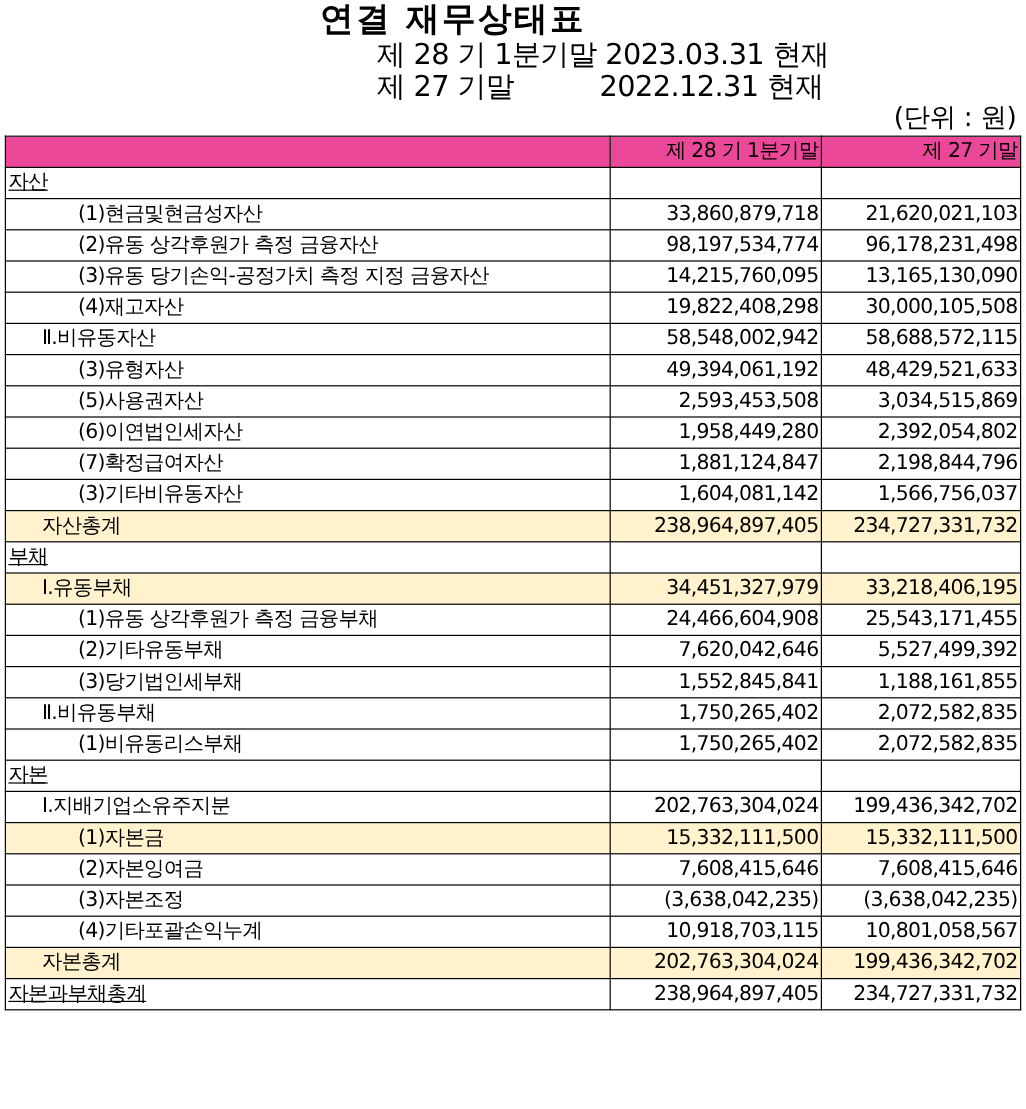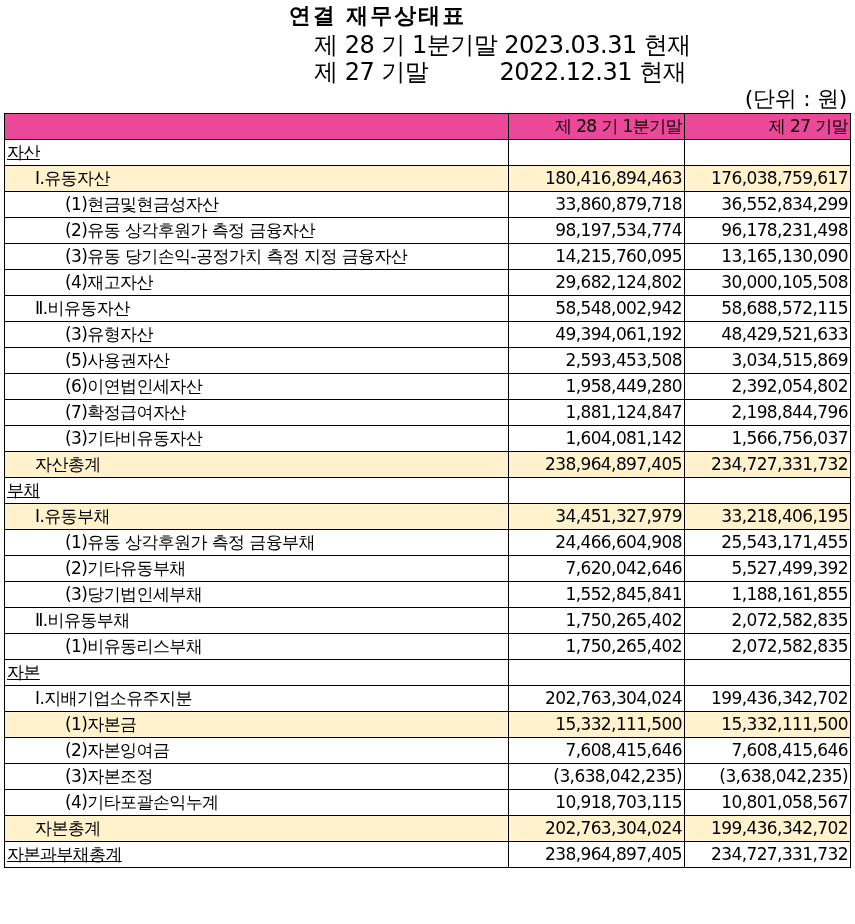--- a/index.html
+++ b/index.html
@@ -14,21 +14,21 @@
       font-family: "DejaVu Sans", sans-serif;
       color: #000;
       overflow: hidden;
     }
     .title {
       position: absolute;
       top: 2px;
       left: 0;
       width: 755px;
       text-align: center;
-      font-size: 22px;
+      font-size: 28px;
       font-weight: bold;
       letter-spacing: 2px;
       line-height: 28px;
     }
     .subline {
       position: absolute;
       left: 268px;
       font-size: 24px;
       line-height: 24px;
       white-space: pre;
@@ -102,43 +102,38 @@
       <th>제 28 기 1분기말</th>
       <th>제 27 기말</th>
     </tr>
   </thead>
   <tbody id="bs-body">
       <tr>
         <td class="lvl0">자산</td>
         <td class="num"></td>
         <td class="num"></td>
       </tr>
-      <tr class="hl">
-        <td class="lvl1">Ⅰ.유동자산</td>
-        <td class="num">180,416,894,463</td>
-        <td class="num">176,038,759,617</td>
-      </tr>
       <tr>
         <td class="lvl2">(1)현금및현금성자산</td>
         <td class="num">33,860,879,718</td>
-        <td class="num">36,552,834,299</td>
+        <td class="num">21,620,021,103</td>
       </tr>
       <tr>
         <td class="lvl2">(2)유동 상각후원가 측정 금융자산</td>
         <td class="num">98,197,534,774</td>
         <td class="num">96,178,231,498</td>
       </tr>
       <tr>
         <td class="lvl2">(3)유동 당기손익-공정가치 측정 지정 금융자산</td>
         <td class="num">14,215,760,095</td>
         <td class="num">13,165,130,090</td>
       </tr>
       <tr>
         <td class="lvl2">(4)재고자산</td>
-        <td class="num">29,682,124,802</td>
+        <td class="num">19,822,408,298</td>
         <td class="num">30,000,105,508</td>
       </tr>
       <tr>
         <td class="lvl1">Ⅱ.비유동자산</td>
         <td class="num">58,548,002,942</td>
         <td class="num">58,688,572,115</td>
       </tr>
       <tr>
         <td class="lvl2">(3)유형자산</td>
         <td class="num">49,394,061,192</td>

